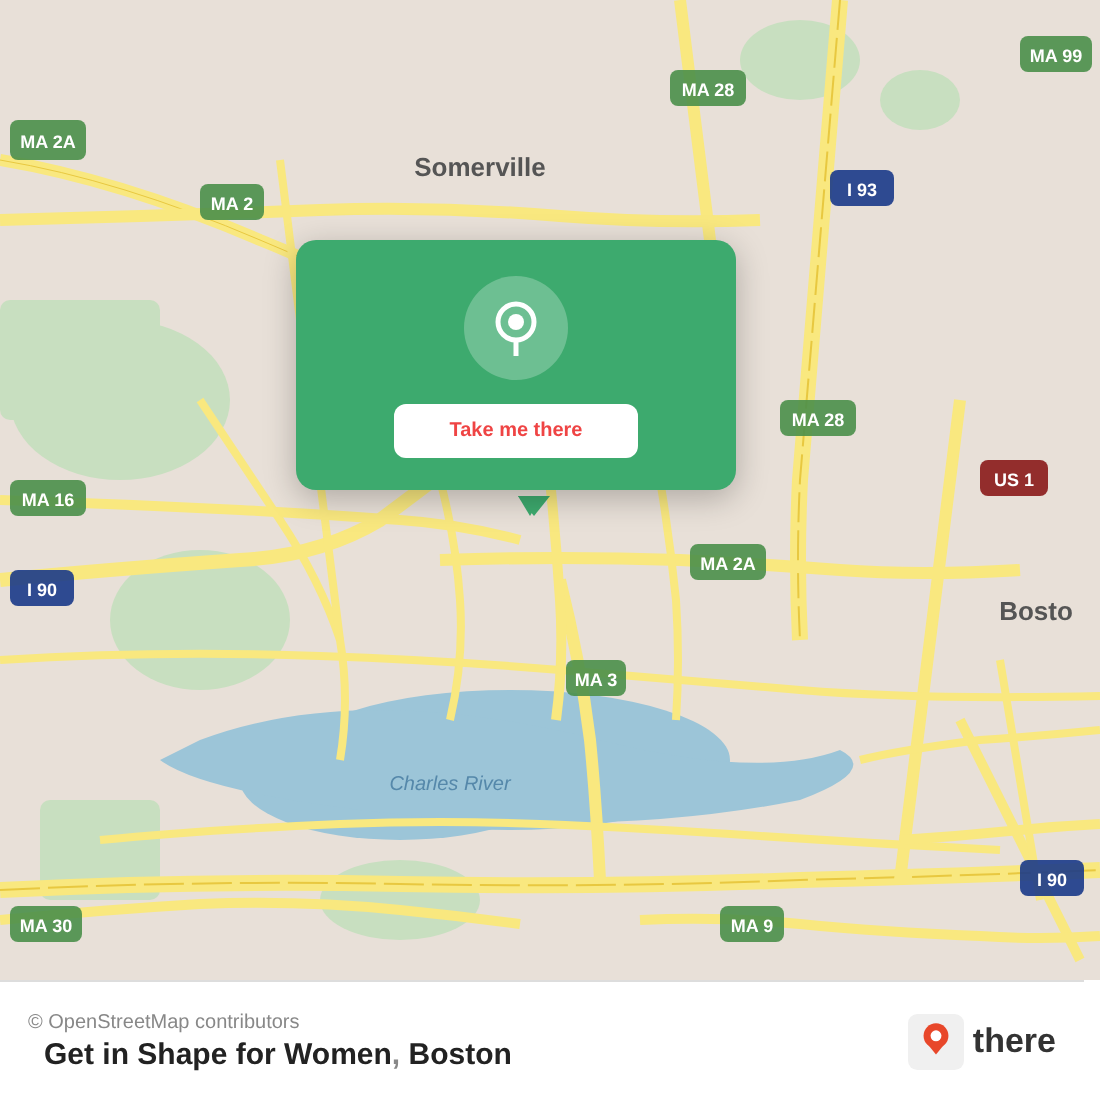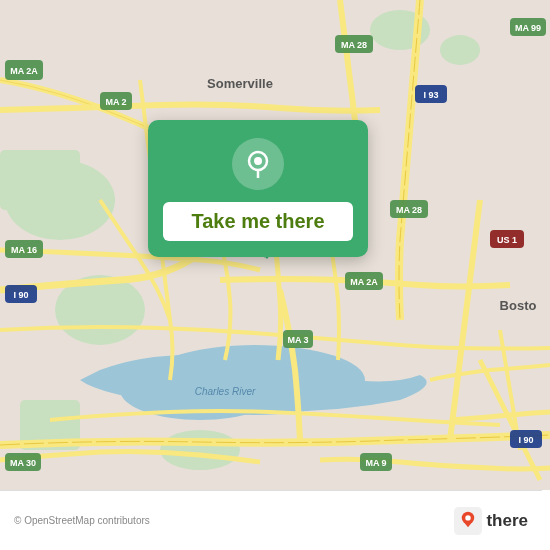--- a/index.html
+++ b/index.html
@@ -49,26 +49,26 @@
       height: 52px;
       border-radius: 50%;
       background: rgba(255,255,255,0.25);
       display: flex;
       align-items: center;
       justify-content: center;
       margin-bottom: 12px;
     }
 
     #take-me-there-btn {
-      color: #4d7c0f;
+      color: #ef4444;
       background: white;
       border: none;
       border-radius: 6px;
       padding: 8px 28px;
-      font-size: 20px;
+      font-size: 10px;
       font-weight: 600;
       cursor: pointer;
       white-space: nowrap;
     }
 
     
     #bottom-bar {
       width: 542px;
       height: 60px;
       background: white;
@@ -236,20 +236,23 @@
   <div style="position:absolute; top:245px; left:257px; z-index:5;">
     <svg width="20" height="10" viewBox="0 0 20 10">
       <polygon points="10,10 2,0 18,0" fill="#3daa6e"></polygon>
     </svg>
   </div>
 </div>
 
 <div id="bottom-bar">
   <div style="display:flex;flex-direction:column;gap:2px;flex:1;">
     <span id="attribution-text" style="font-size:10px;color:#888;">© OpenStreetMap contributors</span>
+    <span id="place-name" style="font-size:15px;font-weight:600;color:#222;">
+      <span>Get in Shape for Women</span><span style="color:#888;">, </span><span>Boston</span>
+    </span>
   </div>
   <div id="moovit-logo">
     <svg id="moovit-m" width="36" height="36" viewBox="0 0 36 36">
       <rect width="36" height="36" rx="6" fill="#f0f0f0"></rect>
 
       <ellipse cx="18" cy="14" rx="8" ry="8" fill="#e8472a"></ellipse>
       <circle cx="18" cy="14" r="3.5" fill="white"></circle>
       <polygon points="18,26 13,20 23,20" fill="#e8472a"></polygon>
     </svg>
     <span id="moovit-text" style="font-size:17px;font-weight:bold;color:#333;">there</span>

